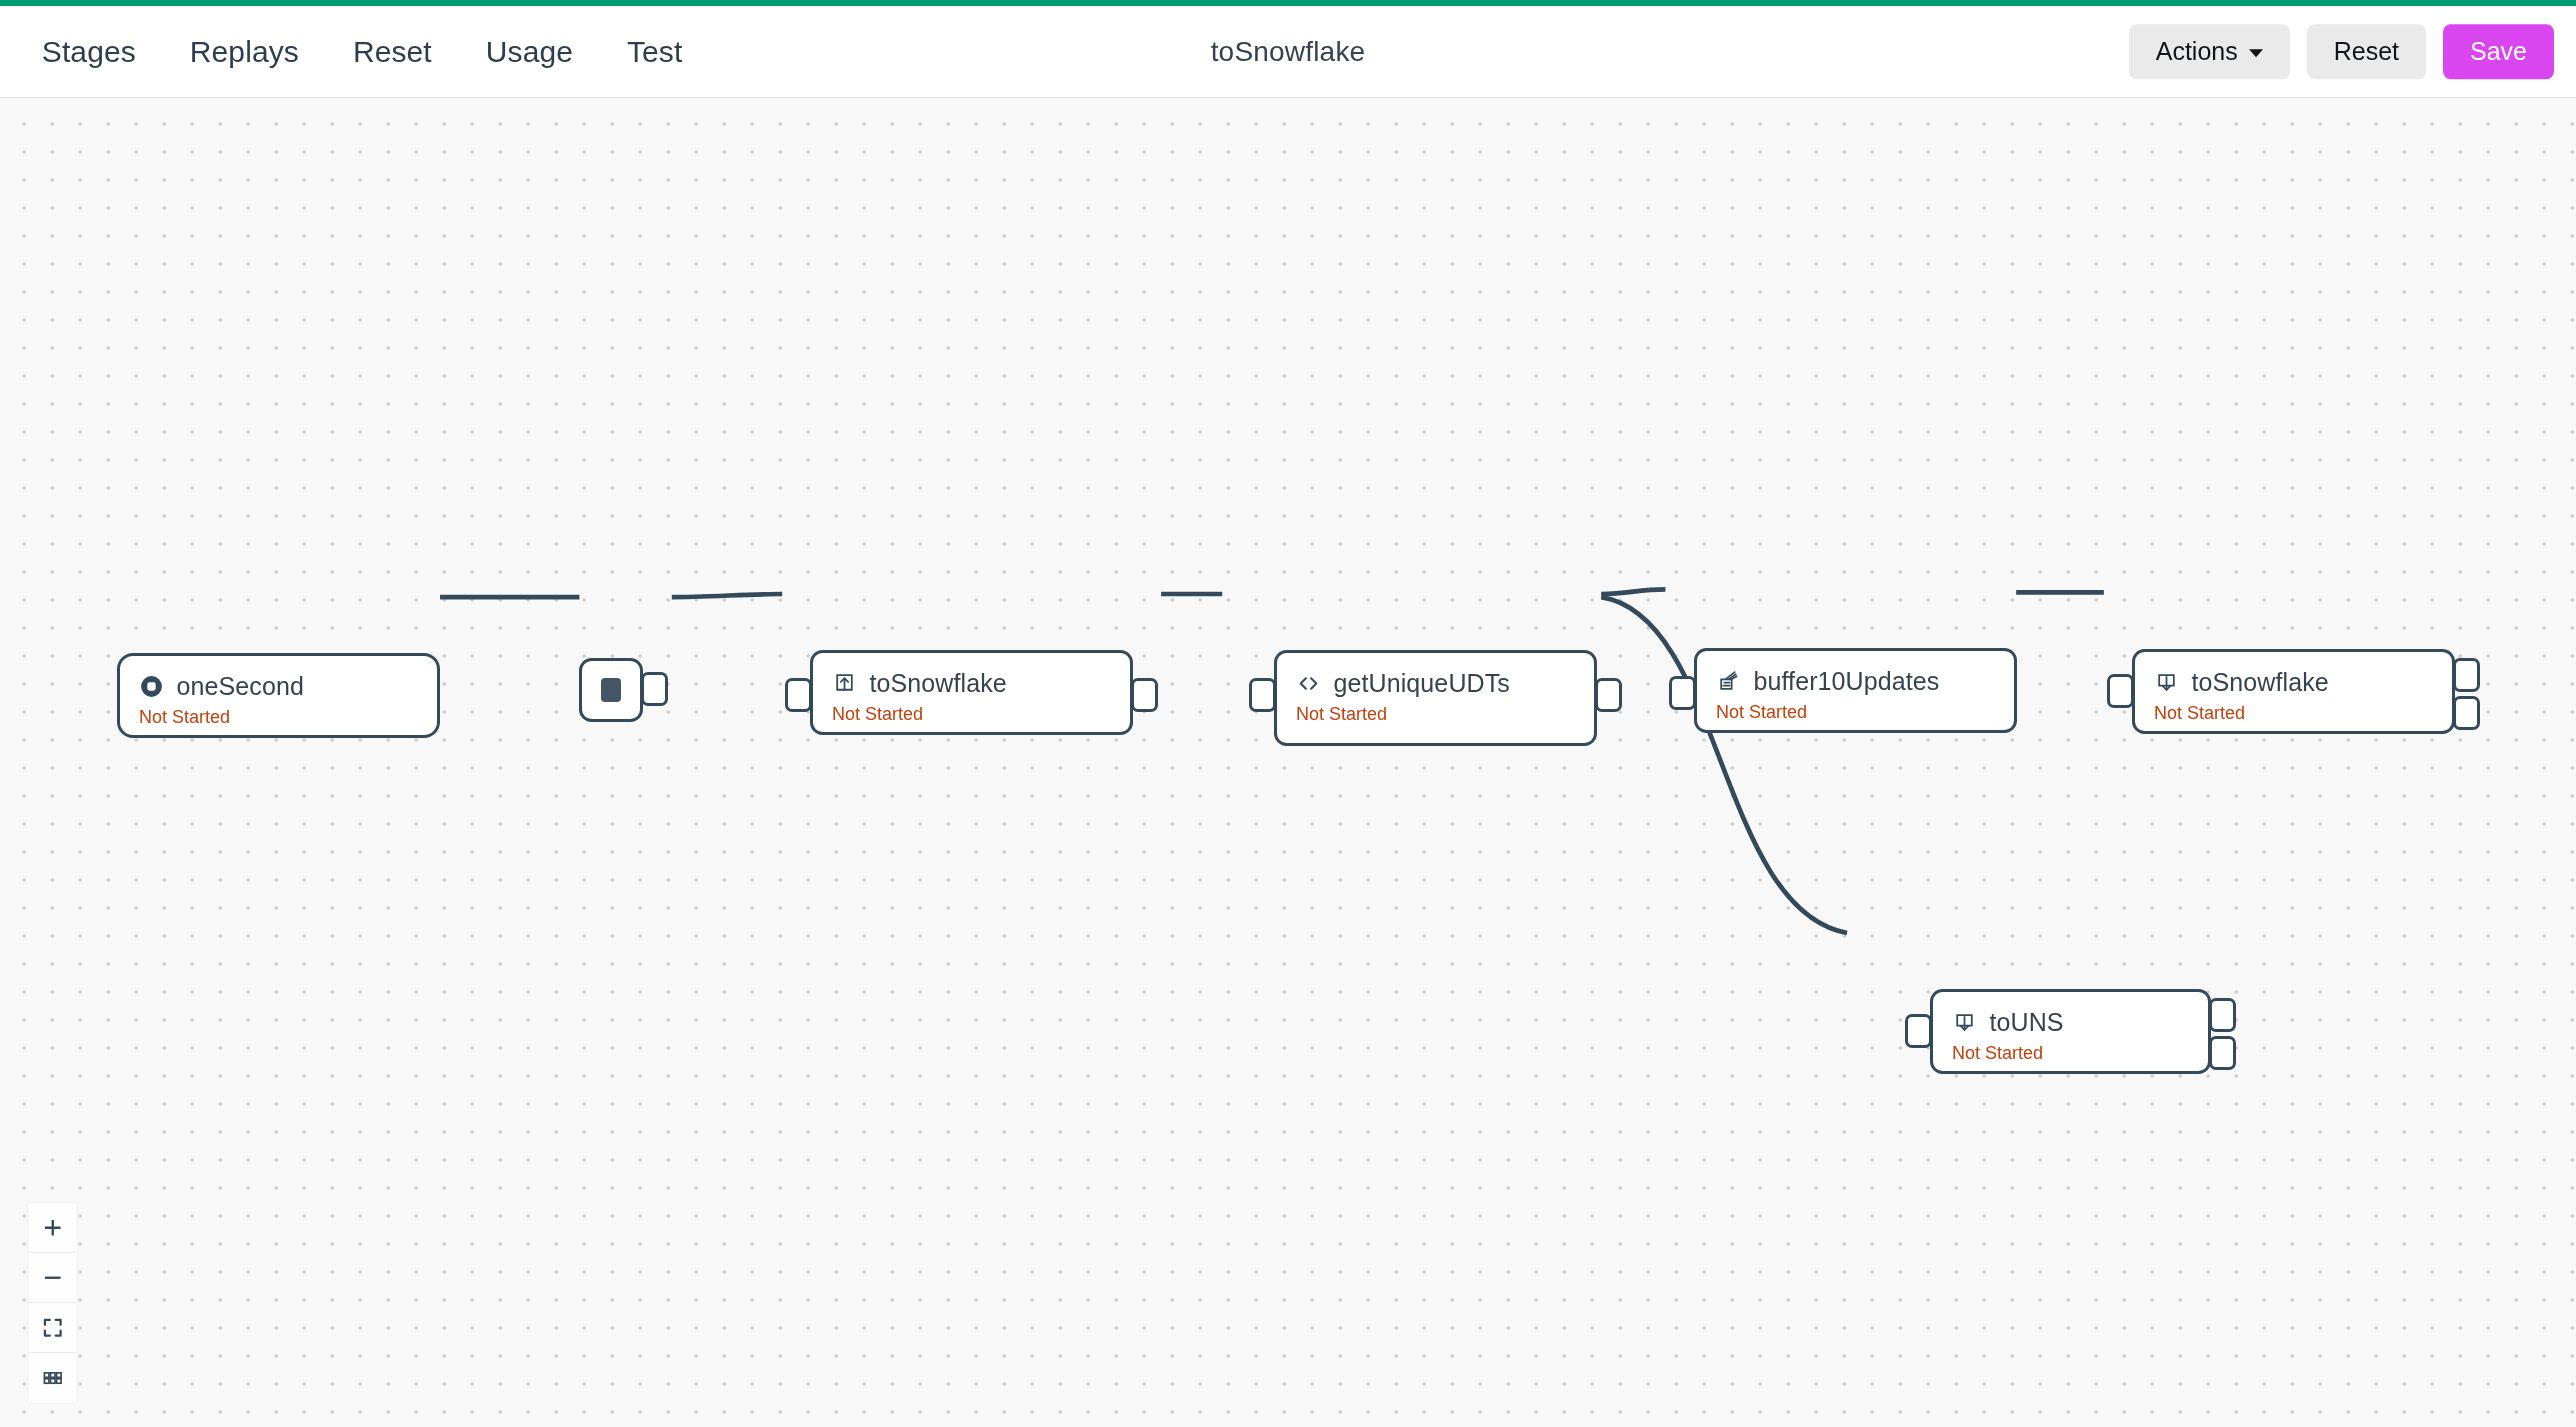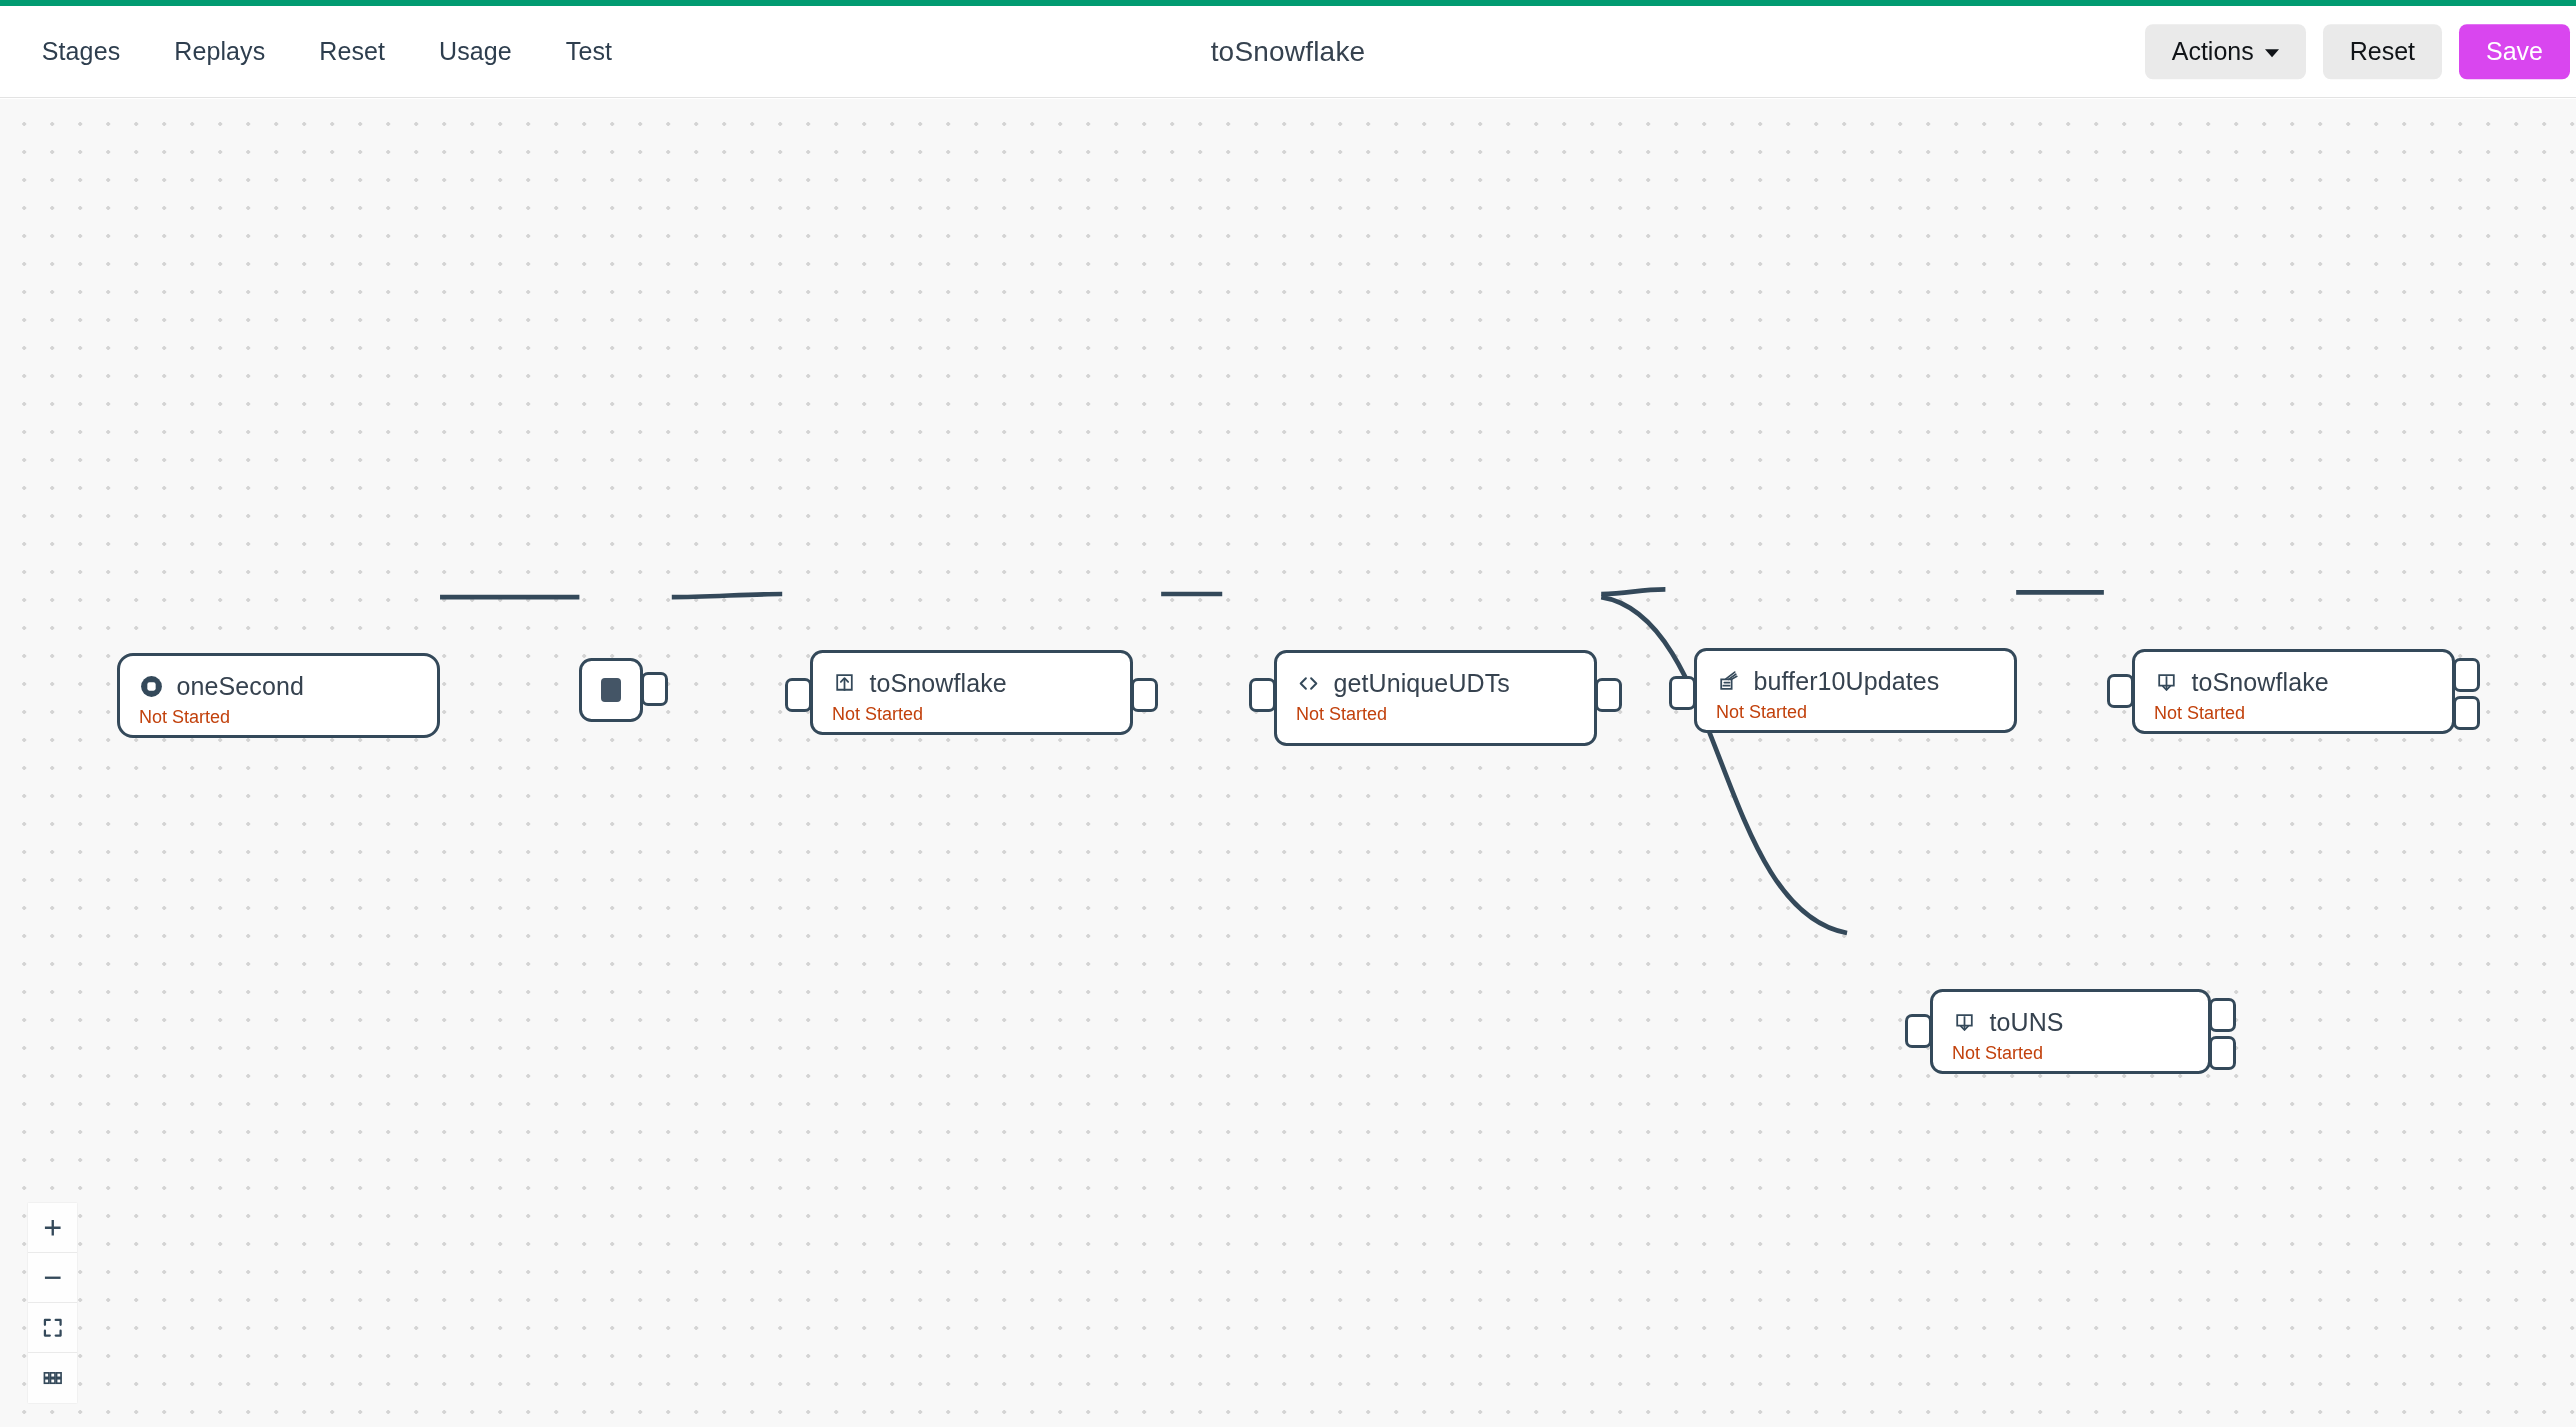--- a/index.html
+++ b/index.html
@@ -35,21 +35,21 @@
     z-index: 40;
   }
 
   .nav {
     display: flex;
     align-items: center;
     margin-left: 34px;
     gap: 0px;
   }
   .nav-item {
-    font-size: 25px;
+    font-size: 30px;
     color: #2e3e4e;
     padding: 7.8px 27px;
     cursor: pointer;
     white-space: nowrap;
     letter-spacing: 0.1px;
   }
   .nav-item:first-child { padding-left: 7.8px; }
 
   .title {
     position: absolute;
@@ -58,21 +58,21 @@
     transform: translateY(-50%);
     text-align: center;
     font-size: 28px;
     color: #36424f;
     pointer-events: none;
     letter-spacing: 0.2px;
   }
 
   .header-actions {
     position: absolute;
-    right: 6px;
+    right: 22px;
     top: 50%;
     transform: translateY(-50%);
     display: flex;
     align-items: center;
     gap: 17px;
   }
 
   .btn {
     font-family: "Liberation Sans", sans-serif;
     font-size: 25px;

